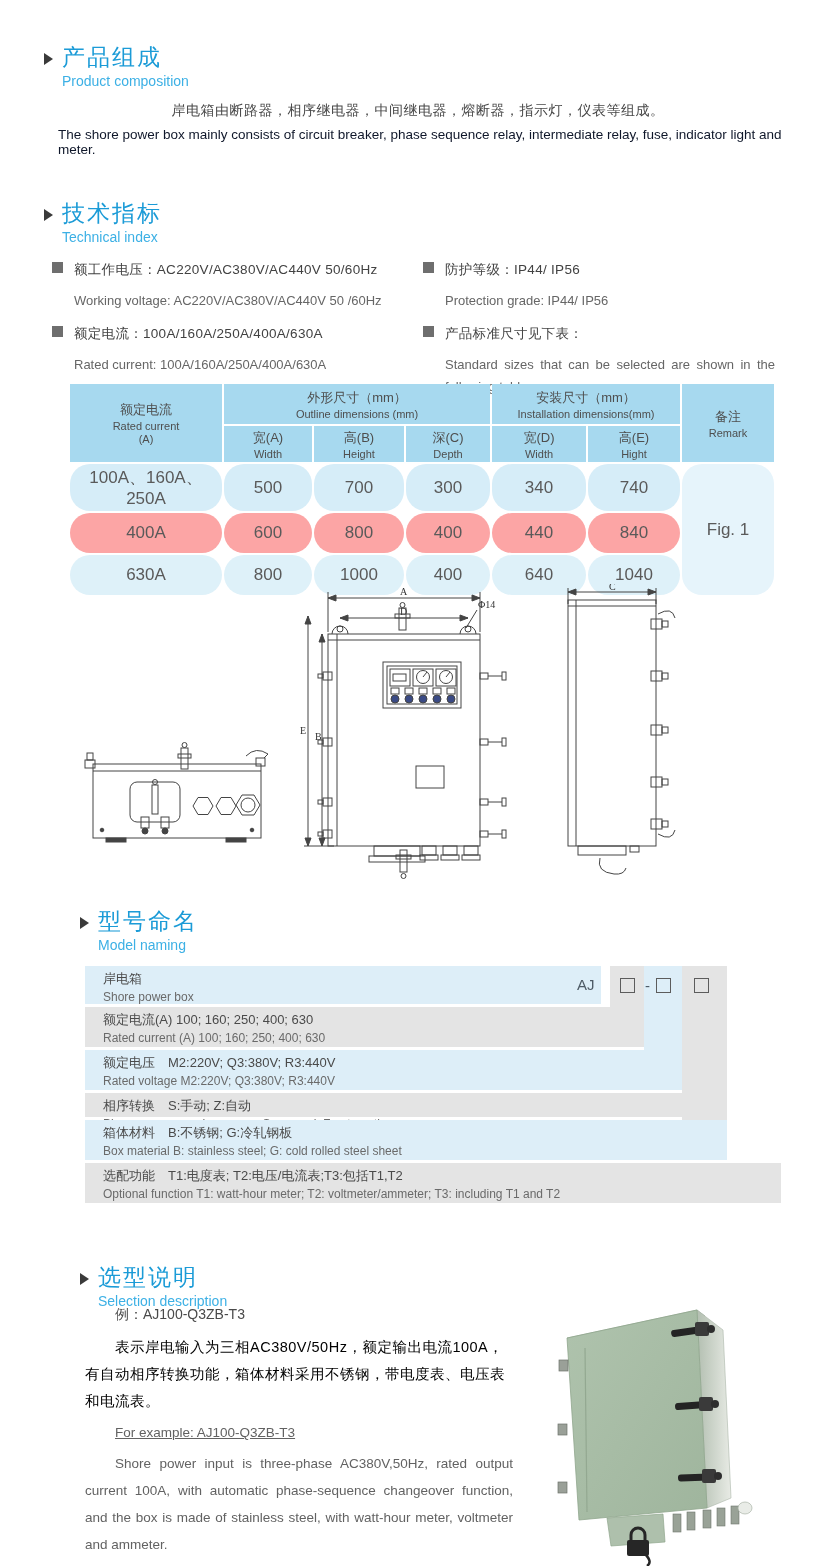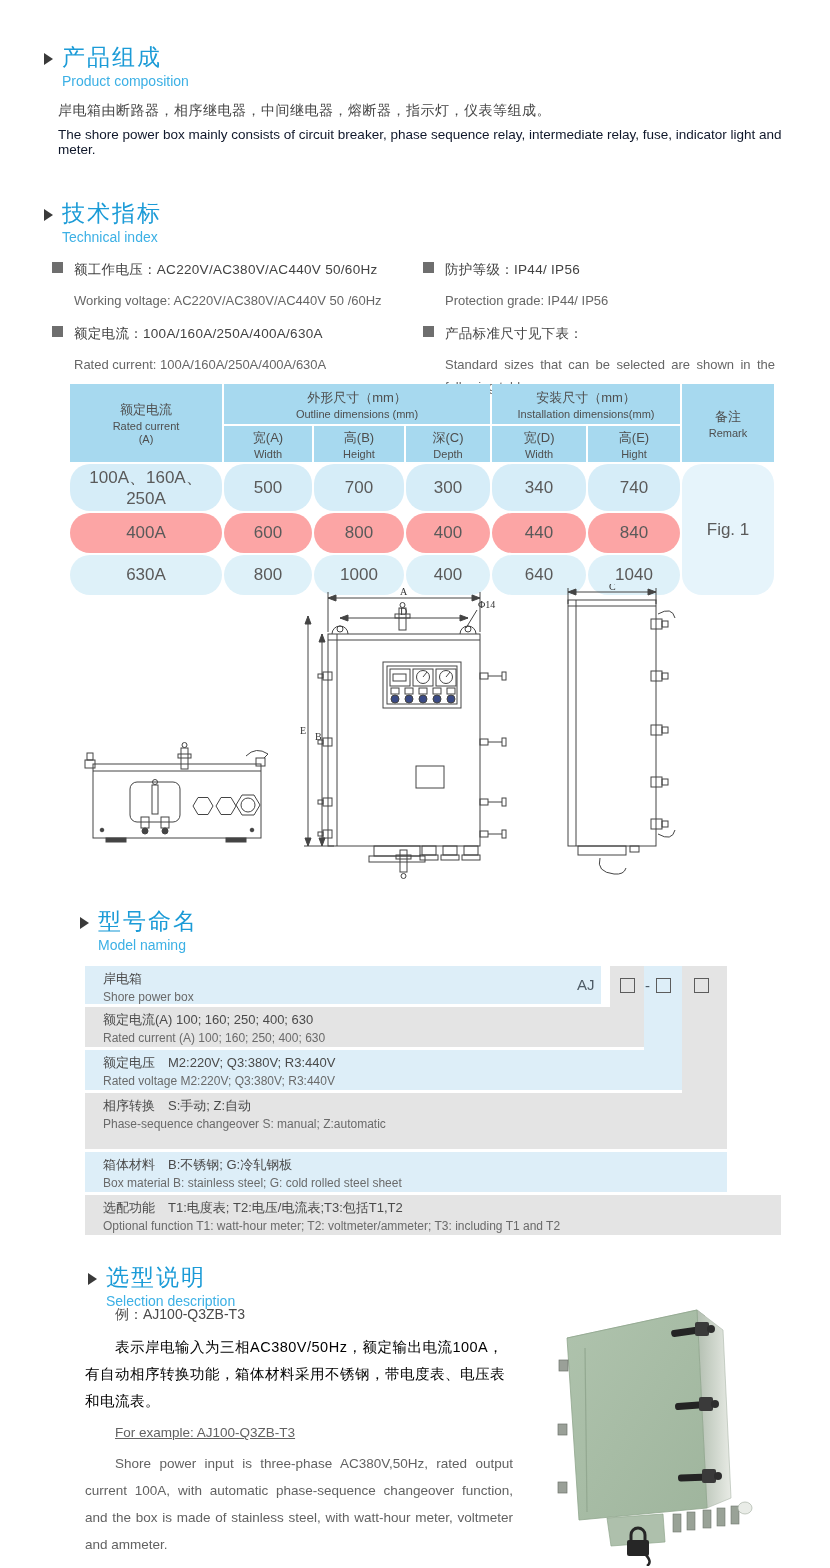--- a/index.html
+++ b/index.html
@@ -12,21 +12,21 @@
 
   
   .sec-head{display:flex;align-items:flex-start;}
   .tri{width:0;height:0;border-left:9px solid #3a3a3a;border-top:6px solid transparent;
        border-bottom:6px solid transparent;margin-top:9px;}
   .sec-txt{margin-left:9px;}
   .sec-title{color:#1b9bd7;font-size:23px;letter-spacing:2px;line-height:26px;}
   .sec-sub{color:#3cb0e5;font-size:14px;margin-top:3px;}
 
   #sec-composition{left:44px;top:44px;}
-  #composition-zh{left:58px;top:102px;width:720px;font-size:14px;color:#474747;letter-spacing:.5px;}
+  #composition-zh{left:58px;top:102px;width:720px;font-size:14px;color:#474747;letter-spacing:.5px;text-align:center;}
   #composition-en{left:58px;top:127px;width:740px;font-size:13.5px;color:#0f172a;}
 
   #sec-technical{left:44px;top:200px;}
   .spec-col{width:352px;}
   #specs-left{left:52px;top:260px;}
   #specs-right{left:423px;top:260px;}
   .spec-item{position:relative;padding-left:22px;margin-bottom:11px;}
   .spec-sq{position:absolute;left:0;top:2px;width:11px;height:11px;background:#6e6e6e;}
   .spec-zh{font-size:13.5px;color:#424242;letter-spacing:.3px;}
   .spec-en{font-size:13px;color:#666;margin:9px 0 12px 0;padding-left:22px;line-height:22px;}
@@ -62,32 +62,32 @@
   .nen{font-size:12px;color:#6a6a6a;margin-top:2px;}
   .nblue{background:#ddeef8;}
   .ngray{background:#e4e4e4;}
   .ncol{position:absolute;top:0;z-index:0;}
   #ncol1{left:525px;width:34px;height:81px;background:#e4e4e4;}
   #ncol2{left:559px;width:38px;height:124px;background:#ddeef8;}
   #ncol3{left:597px;width:45px;height:167px;background:#e4e4e4;}
   #nr1{height:38px;width:516px;}
   #nr2{height:40px;width:559px;}
   #nr3{height:40px;width:597px;}
-  #nr4{height:56px;width:642px;}
+  #nr4{height:24px;width:642px;}
   #nr5{height:40px;width:642px;}
   #nr6{height:40px;width:696px;}
   .code-aj{position:absolute;left:492px;top:10px;font-size:15px;color:#4e5b66;z-index:2;}
   .code-box{position:absolute;top:12px;width:13px;height:13px;border:1.5px solid #5c5c5c;z-index:2;background:transparent;}
   #cbox1{left:535px;}
   #cbox2{left:571px;}
   #cbox3{left:609px;}
   .code-dash{position:absolute;left:560px;top:11px;font-size:15px;color:#4e5b66;z-index:2;}
 
   
-  #sec-selection{left:88px;top:1264px;}
+  #sec-selection{left:80px;top:1264px;}
   #selection-text{left:85px;top:1306px;width:428px;}
   .sel-example{font-size:14px;color:#4a4a4a;padding-left:30px;margin-bottom:10px;}
   .sel-zh{font-size:14.5px;color:#000000;line-height:27px;text-indent:30px;letter-spacing:.5px;}
   .sel-example-en{font-size:13.5px;color:#626262;padding-left:30px;margin:10px 0;text-decoration:underline;}
   .sel-en{font-size:13.5px;color:#626262;line-height:27px;text-align:justify;text-indent:30px;}
 
   #product-photo{left:545px;top:1296px;}
 </style>
 </head>
 <body>

